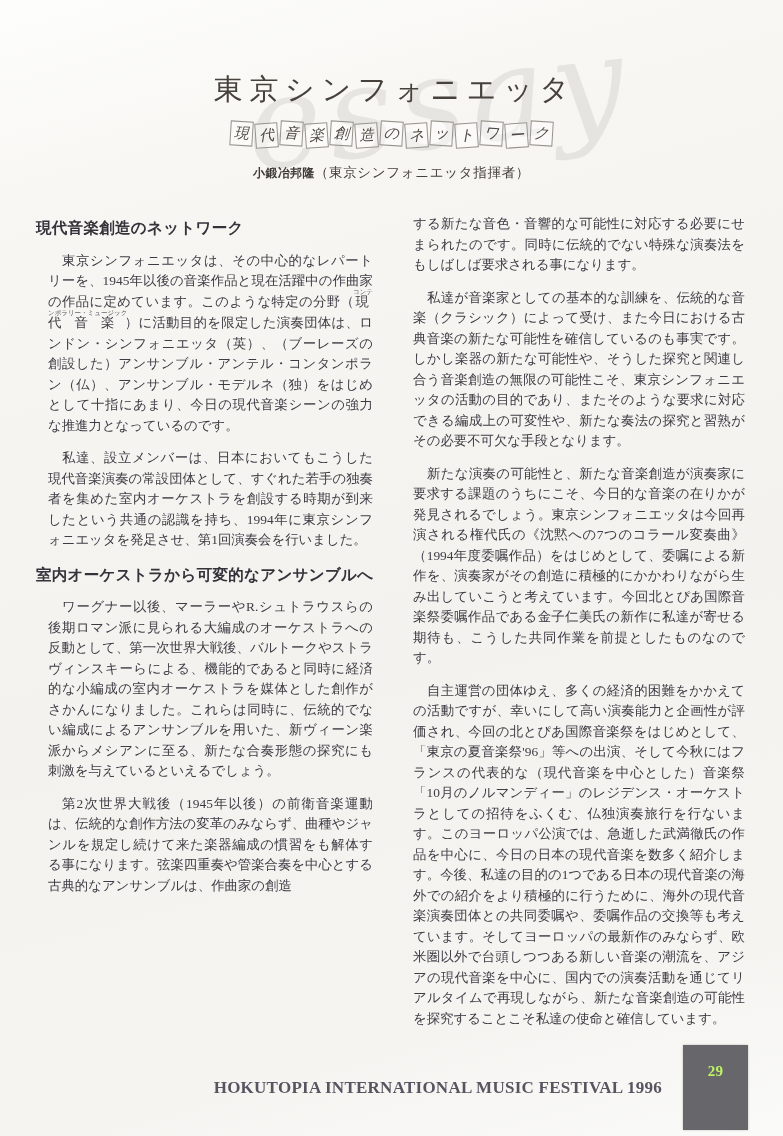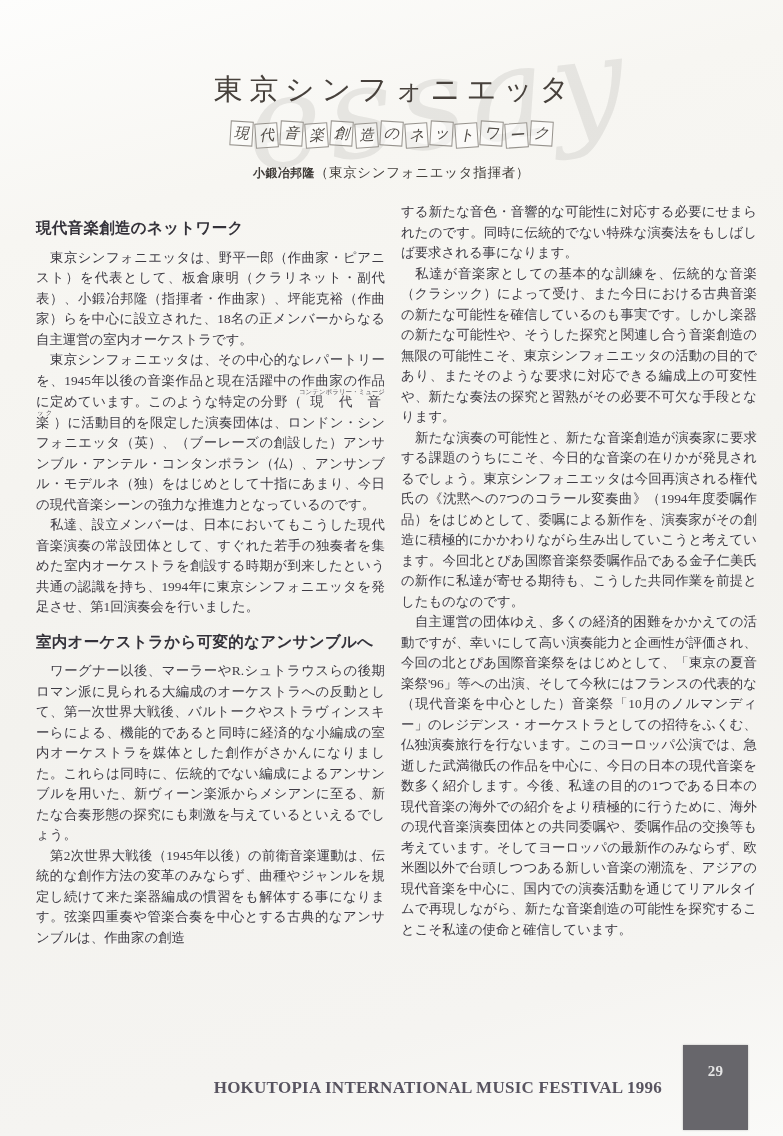--- a/index.html
+++ b/index.html
@@ -84,21 +84,21 @@
   .sec-heading{
     font-family:"Liberation Sans","DejaVu Sans",sans-serif;
     font-weight:700;
     font-size:15.5px;
     letter-spacing:.02em;
     color:#34323a;
     margin:14px 0 9px 0;
   }
   .sec-heading:first-child{margin-top:8px;}
   .body-para{
-    margin:0;
+    margin:12px;
     text-align:justify;
     text-indent:1.05em;
     color:#3e3b44;
   }
   .body-para.no-indent{text-indent:0;}
   ruby{letter-spacing:.3em;}
   ruby rt{
     font-size:6.5px;
     letter-spacing:0;
     color:#55525a;
@@ -121,42 +121,41 @@
     background:#67666b;
     box-shadow:0 0 2px rgba(0,0,0,.25);
   }
   .page-number{
     display:block;
     margin-top:18px;
     text-align:center;
     font-family:"Liberation Serif","DejaVu Serif",serif;
     font-weight:700;
     font-size:15px;
-    color:#e5e5e5;
+    color:#bef264;
     letter-spacing:.02em;
   }
 </style>
 </head>
 <body>
 
 <div class="page">
 
   <div class="watermark">essay</div>
 
   <div class="title-block">
     <div class="article-title">東京シンフォニエッタ</div>
     <div class="subtitle-row"><span class="sub-box" style="transform: rotate(3.5deg) translateY(-1px);">現</span><span class="sub-box" style="transform: rotate(-4deg) translateY(1px);">代</span><span class="sub-box" style="transform: rotate(3.5deg) translateY(-1px);">音</span><span class="sub-box" style="transform: rotate(-4deg) translateY(1px);">楽</span><span class="sub-box" style="transform: rotate(3.5deg) translateY(-1px);">創</span><span class="sub-box" style="transform: rotate(-4deg) translateY(1px);">造</span><span class="sub-box" style="transform: rotate(3.5deg) translateY(-1px);">の</span><span class="sub-box" style="transform: rotate(-4deg) translateY(1px);">ネ</span><span class="sub-box" style="transform: rotate(3.5deg) translateY(-1px);">ッ</span><span class="sub-box" style="transform: rotate(-4deg) translateY(1px);">ト</span><span class="sub-box" style="transform: rotate(3.5deg) translateY(-1px);">ワ</span><span class="sub-box" style="transform: rotate(-4deg) translateY(1px);">ー</span><span class="sub-box" style="transform: rotate(3.5deg) translateY(-1px);">ク</span></div>
     <div class="author-line">
       <span class="author-name">小鍛冶邦隆</span><span class="author-role">（東京シンフォニエッタ指揮者）</span>
     </div>
   </div>
 
   <div class="col col-left">
       <div class="sec-heading">現代音楽創造のネットワーク</div>
-      <p class="body-para">東京シンフォニエッタは、野平一郎（作曲家・ピアニスト）を代表として、板倉康明（クラリネット・副代表）、小鍛冶邦隆（指揮者・作曲家）、坪能克裕（作曲家）らを中心に設立された、18名の正メンバーからなる自主運営の室内オーケストラです。</p>
       <p class="body-para">東京シンフォニエッタは、その中心的なレパートリーを、1945年以後の音楽作品と現在活躍中の作曲家の作品に定めています。このような特定の分野（<ruby>現代音楽<rt>コンテンポラリー・ミュージック</rt></ruby>）に活動目的を限定した演奏団体は、ロンドン・シンフォニエッタ（英）、（ブーレーズの創設した）アンサンブル・アンテル・コンタンポラン（仏）、アンサンブル・モデルネ（独）をはじめとして十指にあまり、今日の現代音楽シーンの強力な推進力となっているのです。</p>
       <p class="body-para">私達、設立メンバーは、日本においてもこうした現代音楽演奏の常設団体として、すぐれた若手の独奏者を集めた室内オーケストラを創設する時期が到来したという共通の認識を持ち、1994年に東京シンフォニエッタを発足させ、第1回演奏会を行いました。</p>
       <div class="sec-heading">室内オーケストラから可変的なアンサンブルへ</div>
       <p class="body-para">ワーグナー以後、マーラーやR.シュトラウスらの後期ロマン派に見られる大編成のオーケストラへの反動として、第一次世界大戦後、バルトークやストラヴィンスキーらによる、機能的であると同時に経済的な小編成の室内オーケストラを媒体とした創作がさかんになりました。これらは同時に、伝統的でない編成によるアンサンブルを用いた、新ヴィーン楽派からメシアンに至る、新たな合奏形態の探究にも刺激を与えているといえるでしょう。</p>
       <p class="body-para">第2次世界大戦後（1945年以後）の前衛音楽運動は、伝統的な創作方法の変革のみならず、曲種やジャンルを規定し続けて来た楽器編成の慣習をも解体する事になります。弦楽四重奏や管楽合奏を中心とする古典的なアンサンブルは、作曲家の創造</p>
     </div>
   <div class="col col-right">
       <p class="body-para no-indent">する新たな音色・音響的な可能性に対応する必要にせまられたのです。同時に伝統的でない特殊な演奏法をもしばしば要求される事になります。</p>
       <p class="body-para">私達が音楽家としての基本的な訓練を、伝統的な音楽（クラシック）によって受け、また今日における古典音楽の新たな可能性を確信しているのも事実です。しかし楽器の新たな可能性や、そうした探究と関連し合う音楽創造の無限の可能性こそ、東京シンフォニエッタの活動の目的であり、またそのような要求に対応できる編成上の可変性や、新たな奏法の探究と習熟がその必要不可欠な手段となります。</p>
       <p class="body-para">新たな演奏の可能性と、新たな音楽創造が演奏家に要求する課題のうちにこそ、今日的な音楽の在りかが発見されるでしょう。東京シンフォニエッタは今回再演される権代氏の《沈黙への7つのコラール変奏曲》（1994年度委嘱作品）をはじめとして、委嘱による新作を、演奏家がその創造に積極的にかかわりながら生み出していこうと考えています。今回北とぴあ国際音楽祭委嘱作品である金子仁美氏の新作に私達が寄せる期待も、こうした共同作業を前提としたものなのです。</p>

